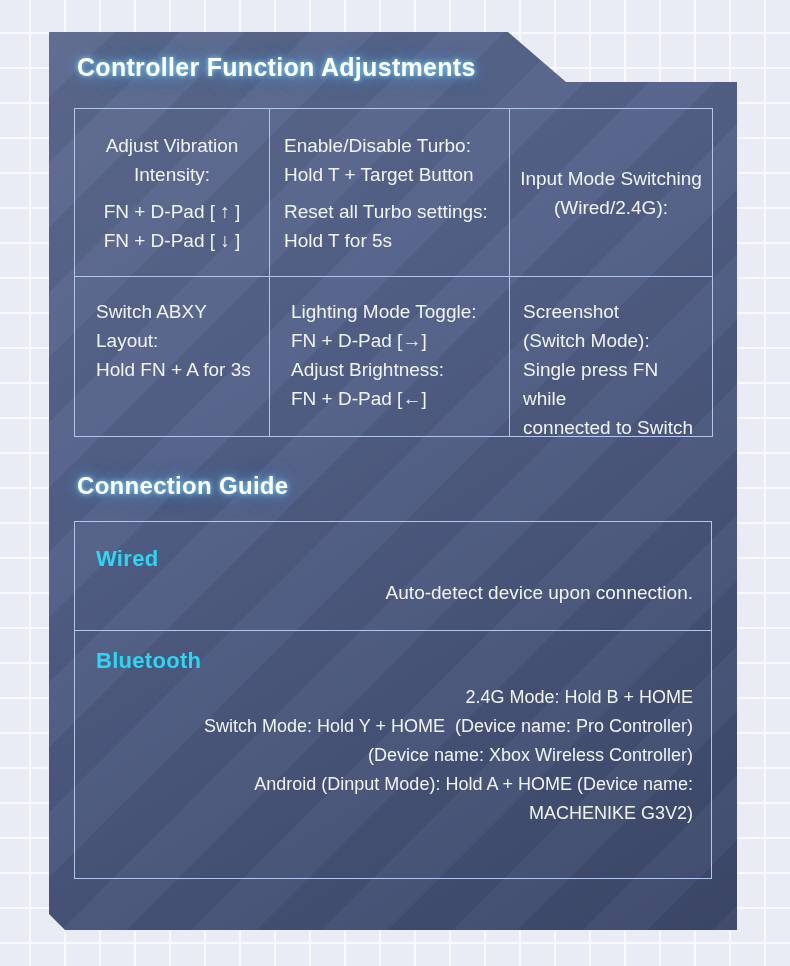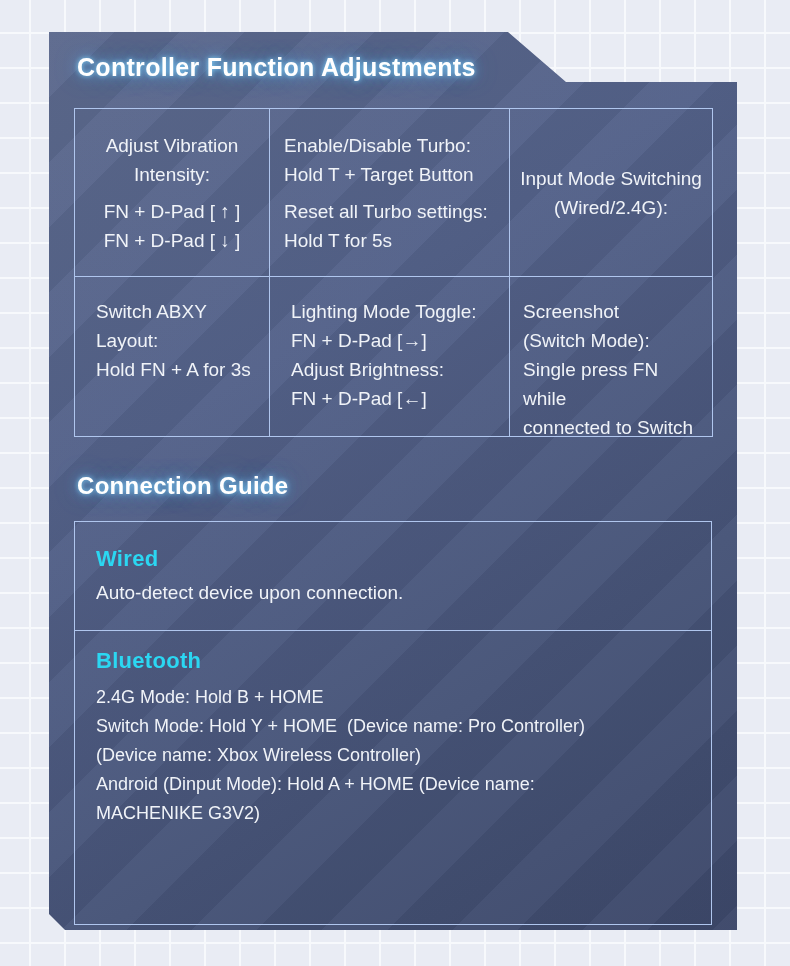--- a/index.html
+++ b/index.html
@@ -46,28 +46,28 @@
   .t-center { text-align:center; align-items:center; }
   .cell .grp + .grp { margin-top:8px; }
   .r2 { padding-top:20px; }
   .pl21 { padding-left:21px; padding-right:6px; }
   .pl14 { padding-left:14px; padding-right:4px; }
   .pl13 { padding-left:13px; padding-right:16px; }
   .combo { display:flex; align-items:center; justify-content:center; white-space:pre; }
   .combo svg { margin:0 1px; }
 
   .conn-box {
-    position:absolute; left:25px; top:489px; width:638px; height:404px;
+    position:absolute; left:25px; top:489px; width:638px; height:358px;
     border:1px solid #b0c6ee;
   }
   .conn-section { padding:24px 18px 0 21px; }
   .wired-section { height:109px; border-bottom:1px solid #b0c6ee; }
   .bt-section { padding-top:17px; }
   .cyan-head { font-size:22px; font-weight:bold; color:#2bd7f2; letter-spacing:0.3px; }
-  .body-line { font-size:19px; line-height:29px; color:#f0f3f8; }
+  .body-line { font-size:19px; line-height:29px; color:#f0f3f8;text-align:right; }
   .wired-section .body-line { margin-top:6px; }
   .bt-lines { margin-top:9px; font-size:18px; }
   .bt-lines .body-line { font-size:18px; line-height:29px; white-space:pre; }
 </style>
 </head>
 <body>
 
 <div class="panel">
 
   <div id="main-title" class="glow-title">Controller Function Adjustments</div>

